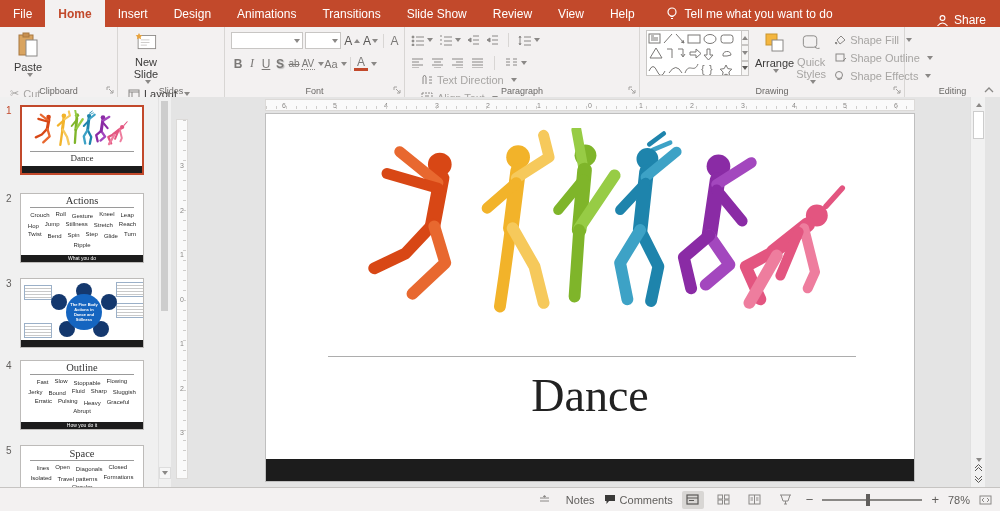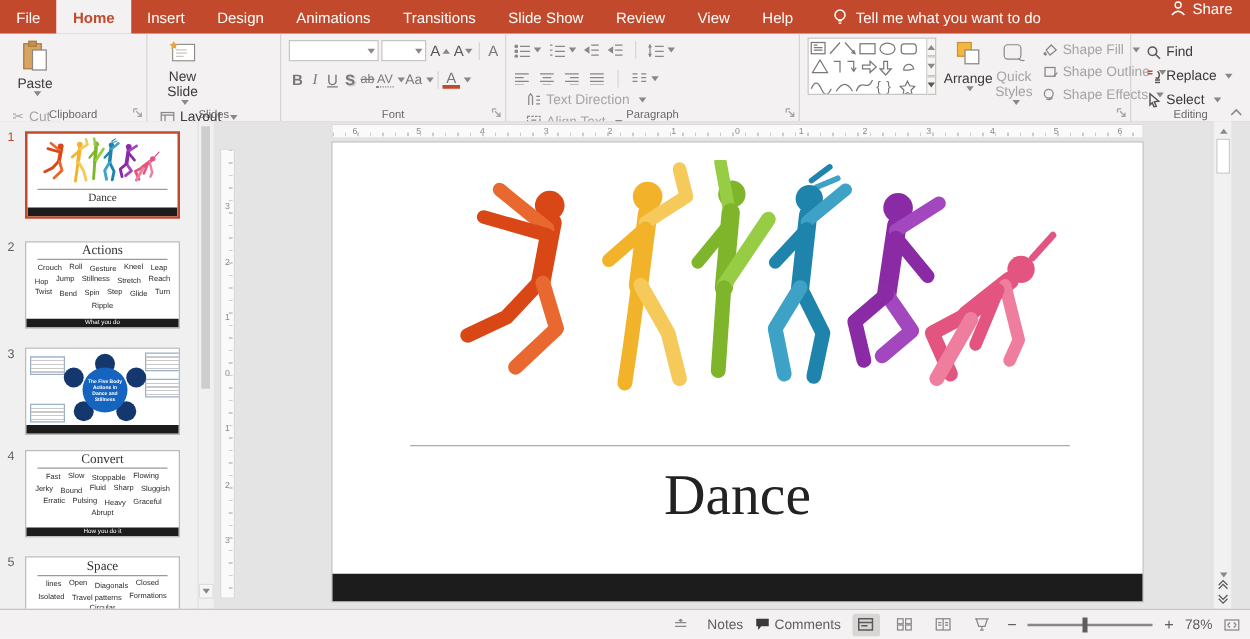--- a/index.html
+++ b/index.html
@@ -5,21 +5,21 @@
   html,body{margin:0;padding:0;}
   body{width:1000px;height:511px;position:relative;overflow:hidden;
        font-family:"Liberation Sans",sans-serif;background:#fff;-webkit-font-smoothing:antialiased;}
   
   .tabbar{position:absolute;left:0;top:0;width:1000px;height:27px;background:#C2492B;
           display:flex;align-items:stretch;color:#fff;font-size:12px;}
   .tab{display:flex;align-items:center;padding:0 13px;cursor:default;white-space:nowrap;}
   .tab.active{background:#F3F1F1;color:#C2492B;font-weight:bold;}
   .tellme{display:flex;align-items:center;gap:7px;margin-left:18px;}
   .spacer{flex:1;}
-  .share{display:flex;align-items:flex-start;gap:5px;padding:0 14px;}
+  .share{display:flex;align-items:flex-end;gap:5px;padding:0 14px;}
   
   .ribbon{position:absolute;left:0;top:27px;width:1000px;height:70px;background:#F3F1F1;
           border-bottom:1px solid #C8C6C4;display:flex;font-size:11px;color:#3B3A39;}
   .rgroup{position:relative;height:100%;border-right:1px solid #D8D6D4;box-sizing:border-box;padding:3px 4px 14px 6px;}
   .glabel{position:absolute;bottom:1px;left:0;right:0;text-align:center;font-size:9px;color:#6A6866;}
   .launcher{position:absolute;right:2px;bottom:2px;width:9px;height:9px;opacity:.75;}
   .dis{color:#A7A5A3;}
   .en{color:#3B3A39;}
   .car{display:inline-block;width:0;height:0;border-left:3px solid transparent;border-right:3px solid transparent;
        border-top:4px solid #8A8886;vertical-align:middle;margin-left:3px;}
@@ -450,51 +450,27 @@
         <div class="btn-sm dis">
           <svg width="12" height="11" viewBox="0 0 12 11" class="icon-gray">
             <circle cx="5" cy="5" r="3.5"></circle>
               <path d="M8,8 a4,4 0 0 1 -5,1"></path>
             </svg>
           <span>Shape Effects</span>
           <i class="car"></i>
         </div>
       </div>
     </div>
+    <div class="glabel">Drawing</div>
     <svg class="launcher" viewBox="0 0 9 9">
       <path d="M1,1 h3 M1,1 v3 M3,3 l4,4 M7,4 v3 h-3" stroke="#8A8886" fill="none"></path>
     </svg>
   </div>
 
   <div class="rgroup" style="width:95px;border-right:none;">
-    <div class="col" style="margin-left:6px;gap:4px;padding-top:4px;">
-      <div class="btn-sm en">
-        <svg width="12" height="12" viewBox="0 0 12 12" class="icon-dark">
-          <circle cx="5" cy="5" r="3.4"></circle>
-            <path d="M7.6,7.6 L11,11"></path>
-          </svg>
-        <span>Find</span>
-      </div>
-      <div class="btn-sm en">
-        <svg width="12" height="12" viewBox="0 0 12 12" class="icon-dark">
-          <path d="M1,4 h4 M1,2 h4" stroke="#C2492B"></path>
-            <path d="M7,9 h4 M7,11 h4"></path>
-            <path d="M9,2 q3,3 0,6 M9,8 l-1.5,-1 M9,8 l1.5,-1"></path>
-          </svg>
-        <span>Replace</span>
-        <i class="car"></i>
-      </div>
-      <div class="btn-sm en">
-        <svg width="12" height="12" viewBox="0 0 12 12" class="icon-dark">
-          <path d="M3,1 L10,7 L6.5,7.5 L8,11 L6.3,11.7 L4.8,8.2 L3,10 Z"></path>
-          </svg>
-        <span>Select</span>
-        <i class="car"></i>
-      </div>
-    </div>
     <div class="glabel">Editing</div>
     <svg class="collapse-btn" width="12" height="8" viewBox="0 0 12 8">
       <path d="M2,6 L6,2 L10,6" stroke="#8A8886" fill="none" stroke-width="1.3"></path>
     </svg>
   </div>
 </div>
 
 <div class="main">
 
   <div class="thumbpanel">
@@ -546,21 +522,21 @@
         <div class="dg-c" style="left:80px;top:15px;width:16px;height:16px"></div>
         <div class="dg-c" style="left:38px;top:42px;width:16px;height:16px"></div>
         <div class="dg-c" style="left:72px;top:42px;width:16px;height:16px"></div>
         <div class="dg-center">The Five Body Actions in Dance and Stillness</div>
       </div>
       <div class="tc-bar"></div>
     </div>
 
     <div class="thumbnum" style="top:263px">4</div>
     <div class="thumbcard" style="top:263px">
-      <div class="tc-title" style="font-size:10.5px;margin-top:1px">Convert</div>
+      <div class="tc-title" style="font-size:10.5px;margin-top:1px">Outline</div>
       <div class="tc-underline"></div>
       <div class="words">
         <span>Fast</span>
           <span>Slow</span>
         <span>Stoppable</span>
           <span>Flowing</span>
         <span>Jerky</span>
           <span>Bound</span>
         <span>Fluid</span>
           <span>Sharp</span>

